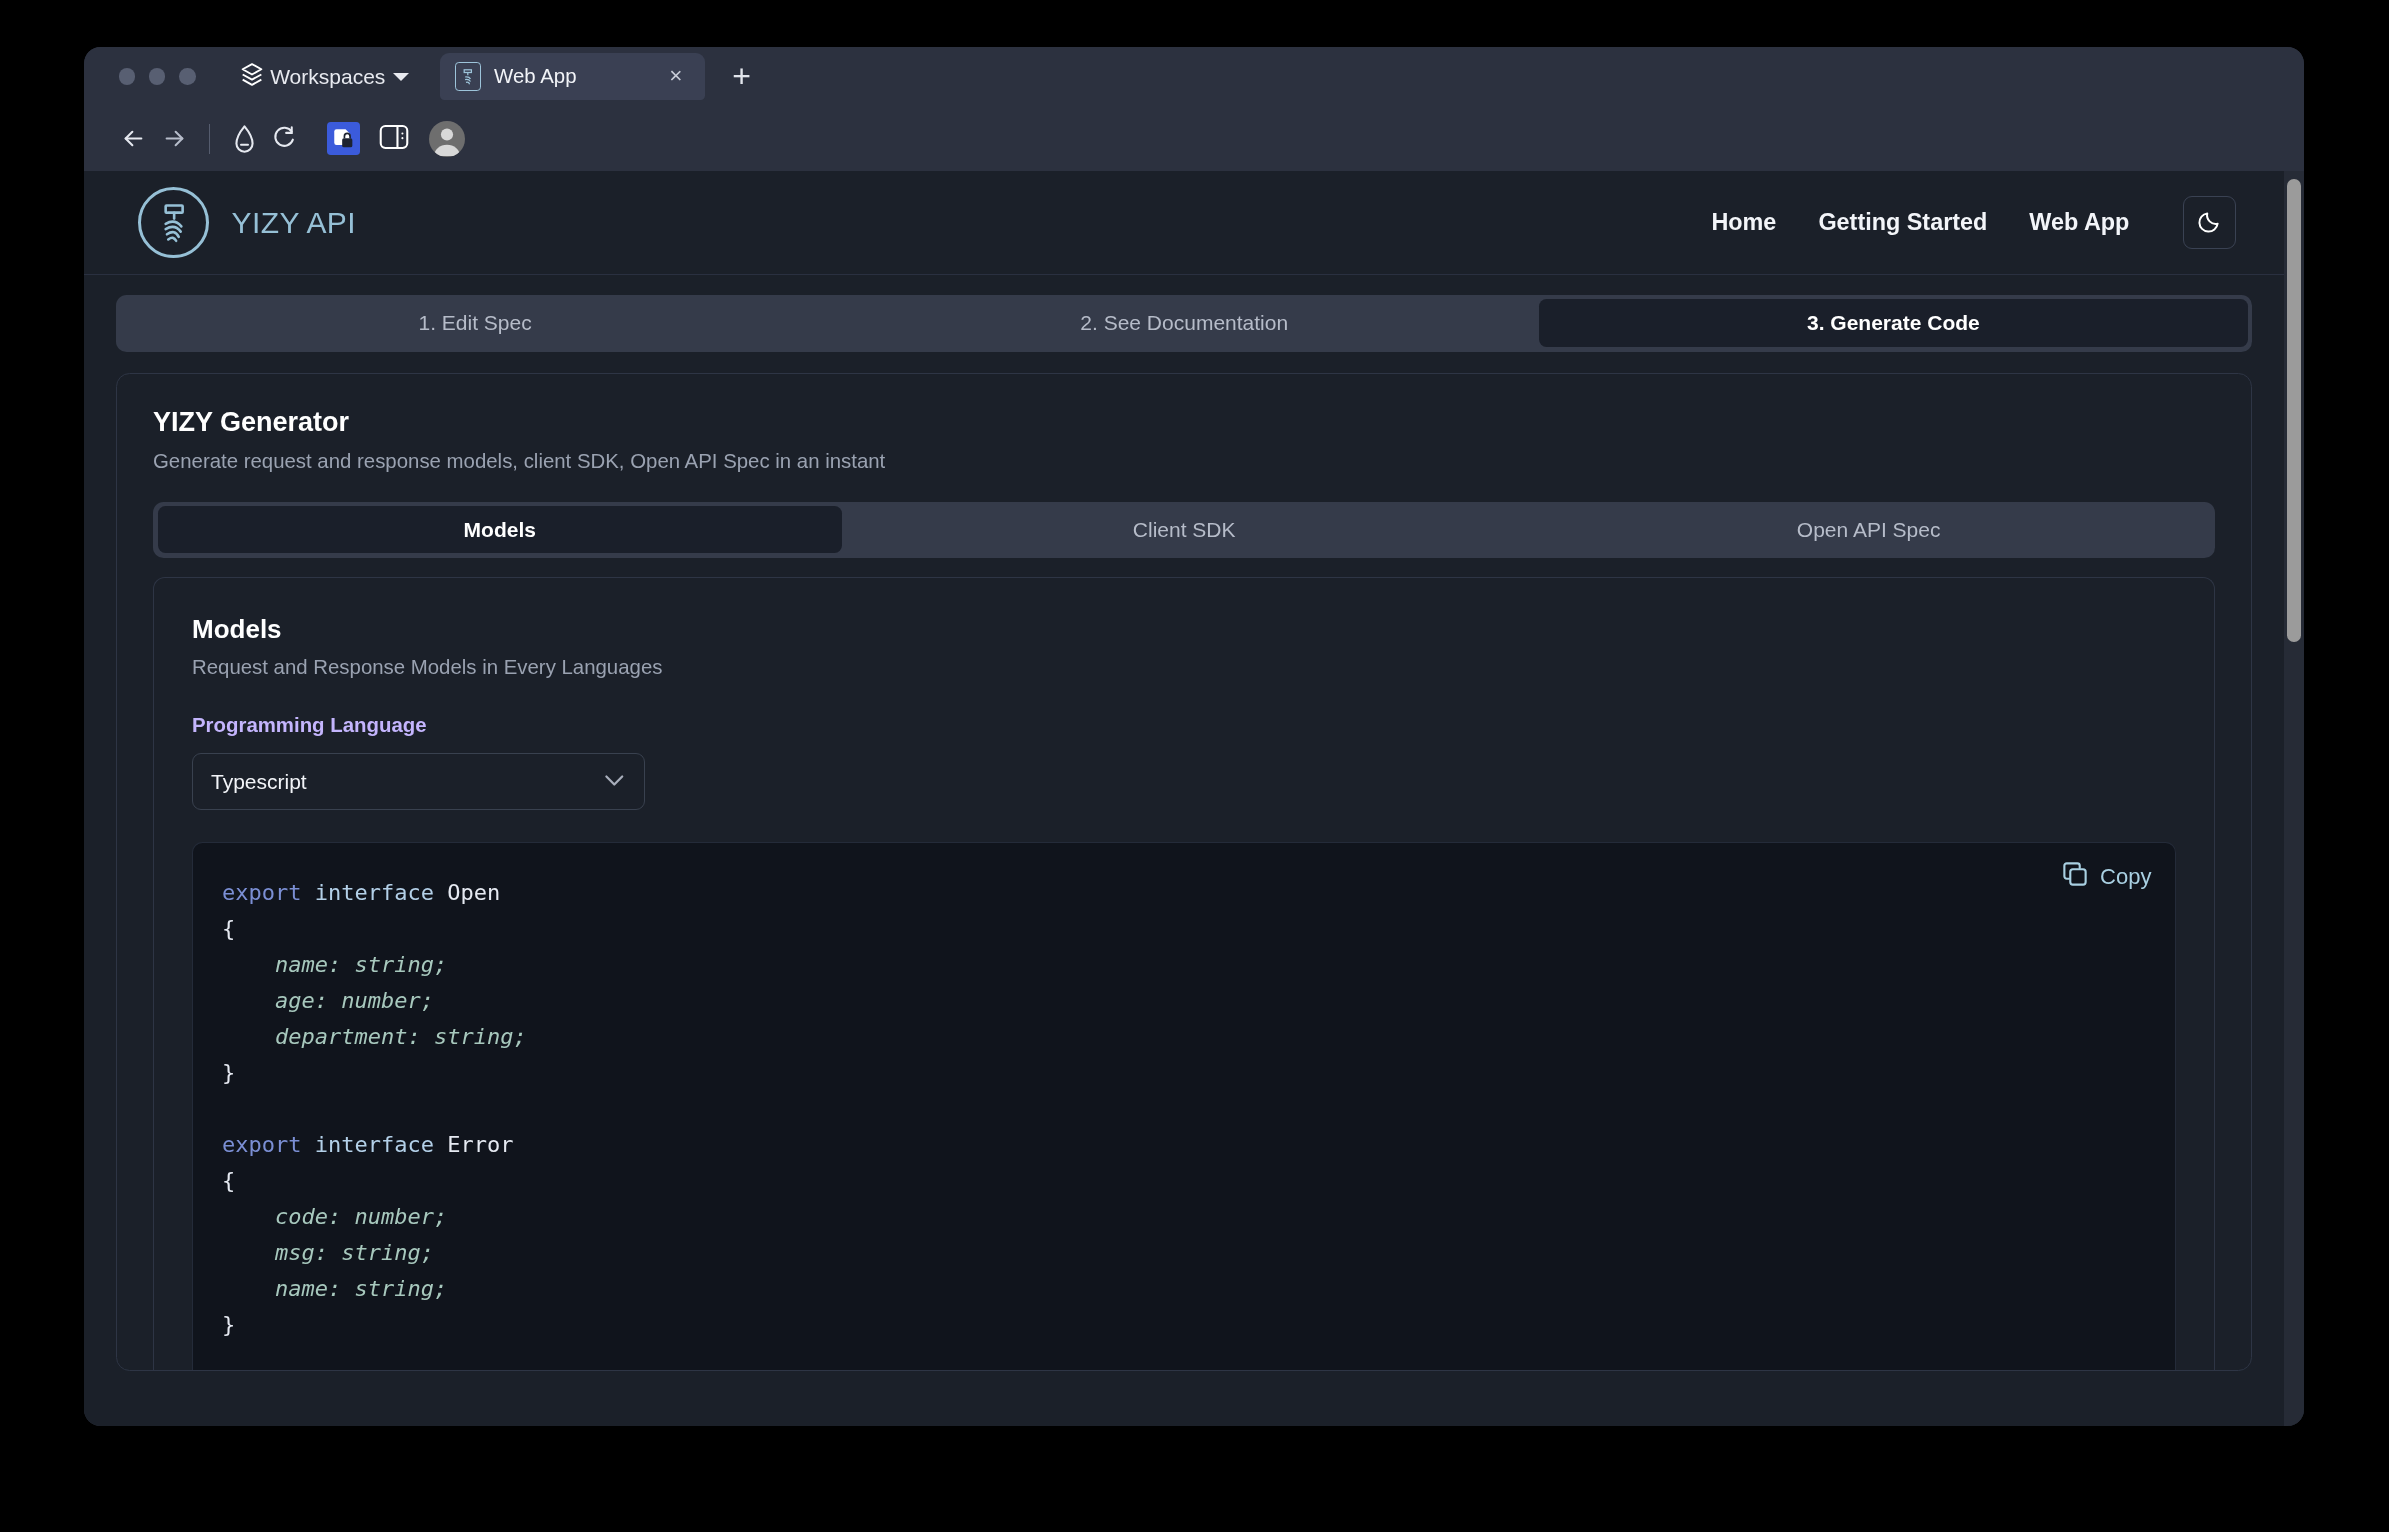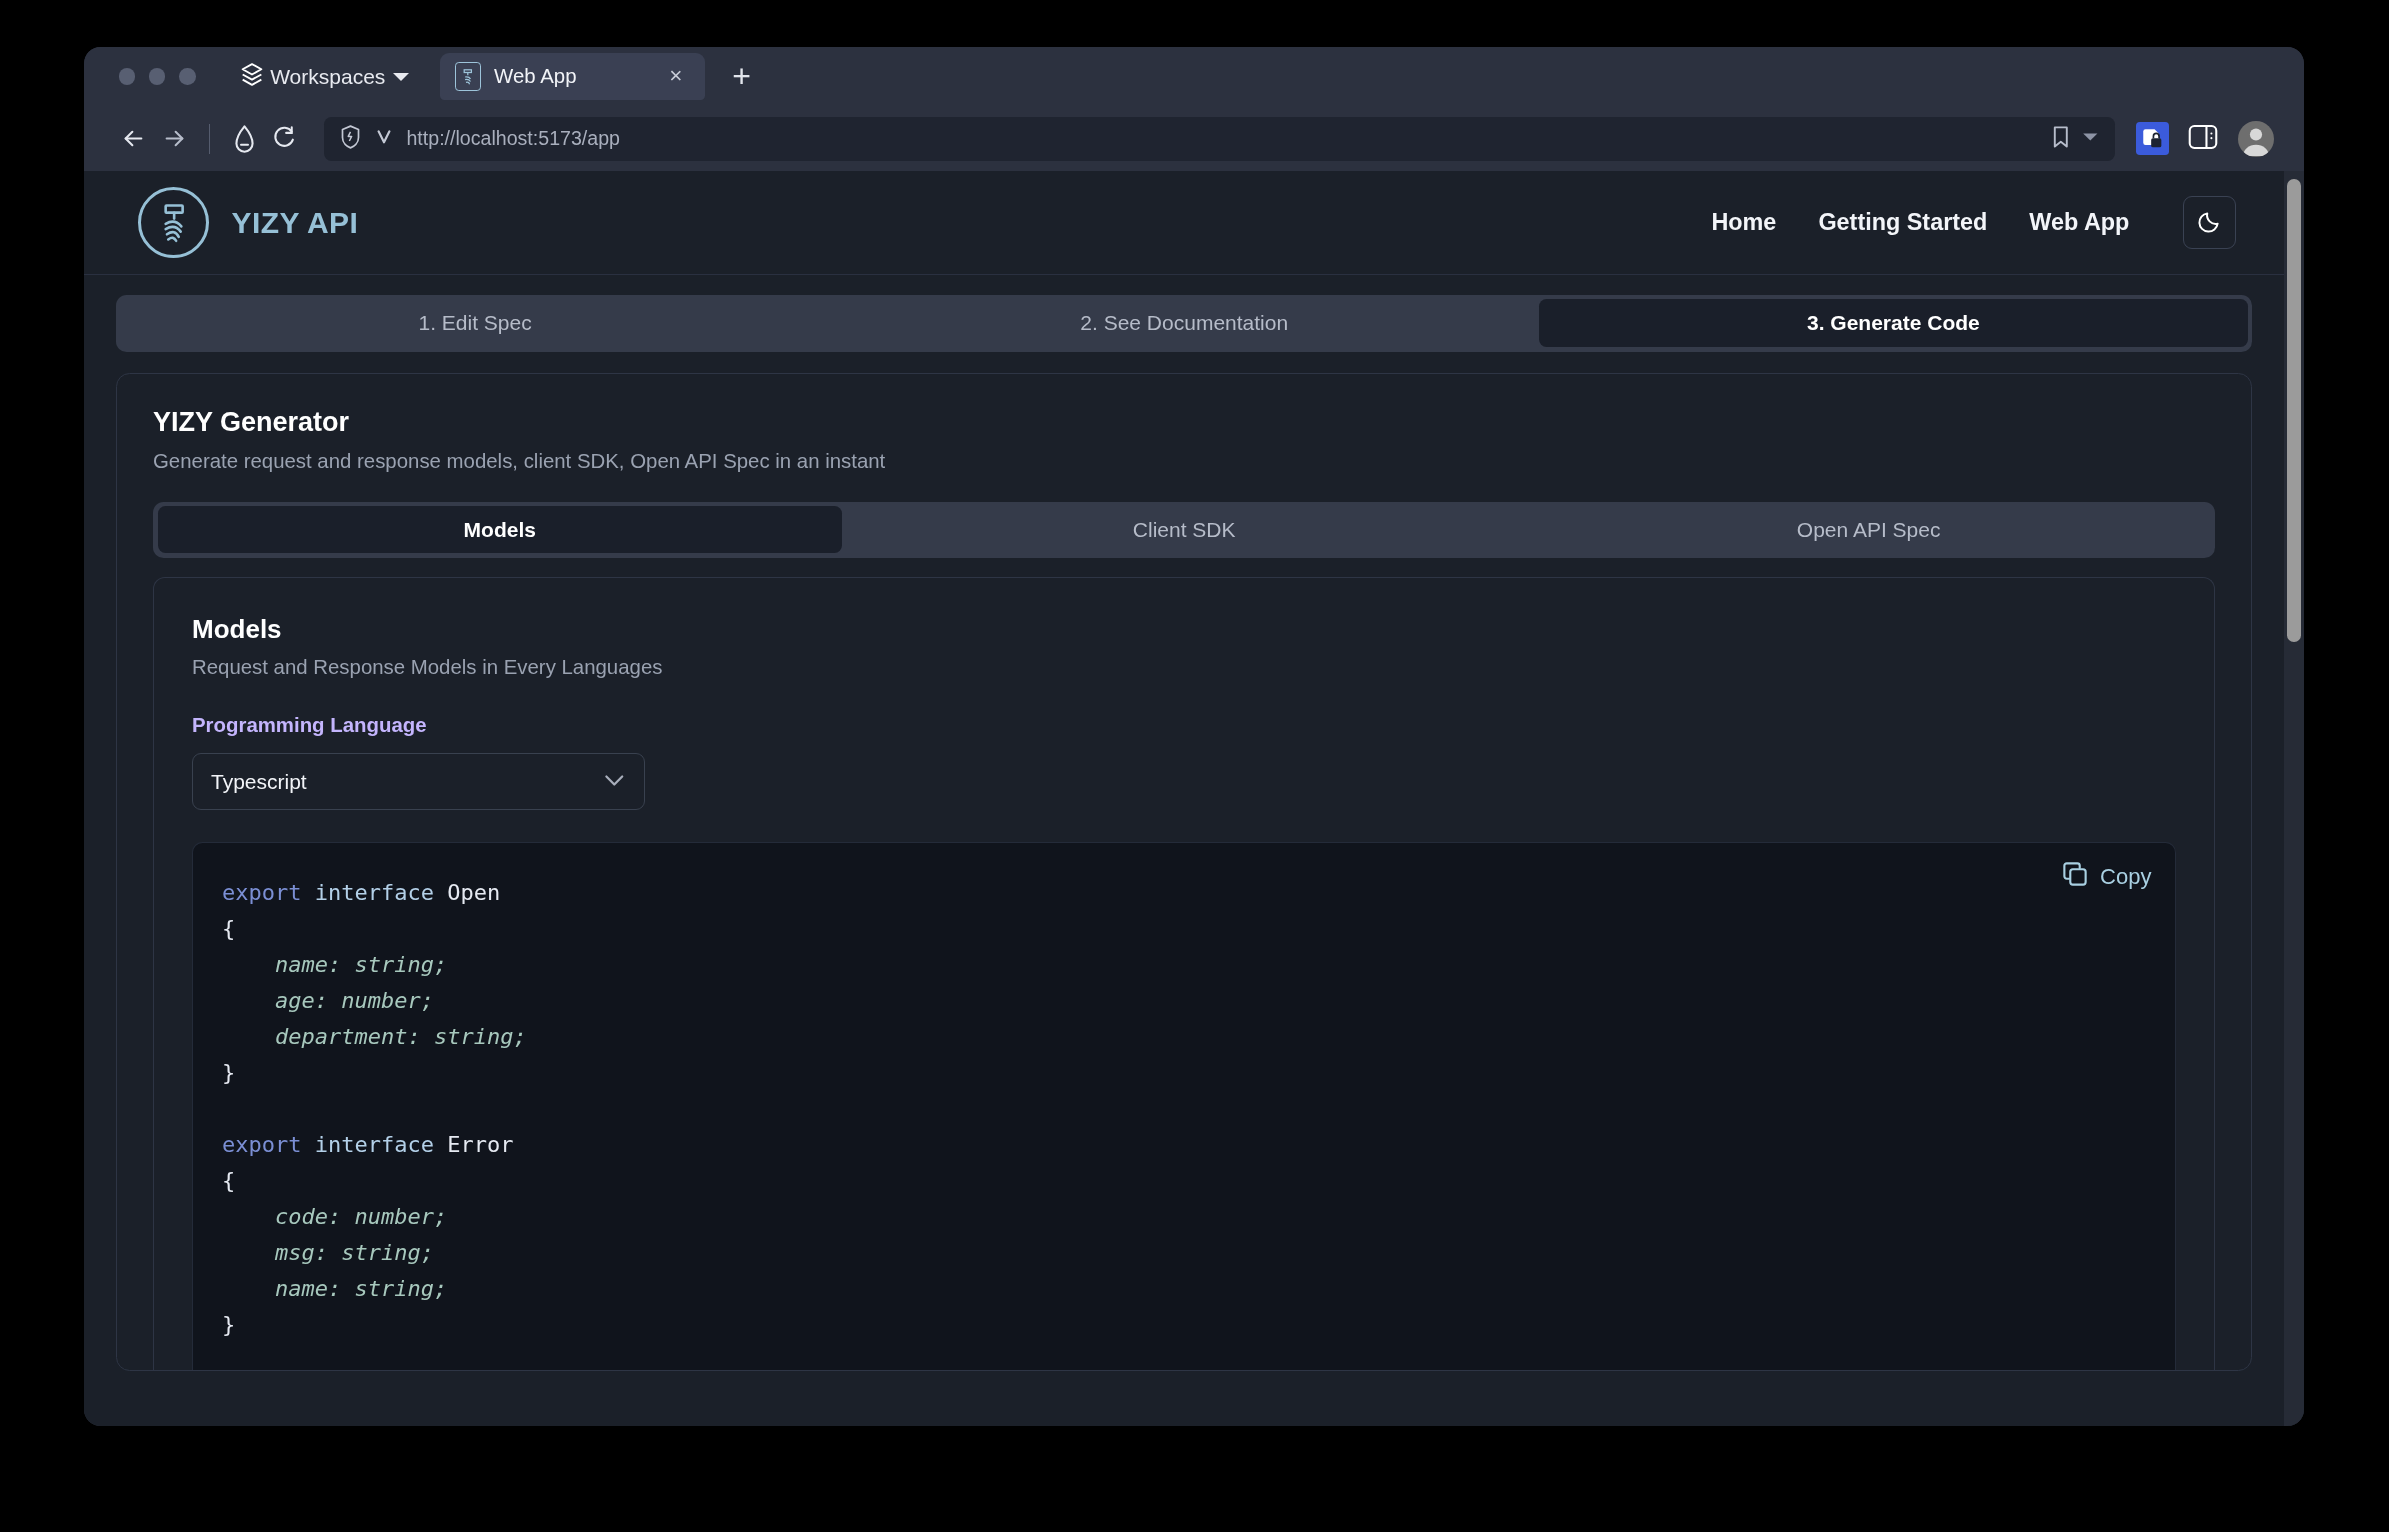--- a/index.html
+++ b/index.html
@@ -125,21 +125,21 @@
     height: 104px; display: flex; align-items: center;
     padding: 0 48px 0 54px; border-bottom: 1.5px solid #2a3040;
     background: #1b2029;
   }
   .brand { display: flex; align-items: center; gap: 22.6px; cursor: pointer; }
   .brand-mark {
     width: 71px; height: 71px; border-radius: 50%;
     border: 3px solid #96c0d6;
     display: flex; align-items: center; justify-content: center;
   }
-  .brand-text { color: #96c0d6; font-size: 30px; font-weight: bold; letter-spacing: 0.4px; }
+  .brand-text { color: #96c0d6; font-size: 30px; font-weight: normal; letter-spacing: 0.4px; }
 
   .site-nav { margin-left: auto; display: flex; align-items: center; gap: 42px; }
   .nav-link { color: #f3f5f9; font-size: 23.4px; font-weight: bold; cursor: pointer; }
   .theme-toggle {
     width: 53px; height: 53px; border: 1.5px solid #3a4253; border-radius: 9px;
     display: flex; align-items: center; justify-content: center;
     margin-left: 12px; cursor: pointer; background: transparent;
   }
 
   
@@ -295,46 +295,20 @@
         <path d="M8 18 h6"></path>
       </svg>
     </span>
     <span class="nav-ico">
       <svg width="26" height="27" viewBox="0 0 22 24" fill="none" stroke="#e6e9f0" stroke-width="1.8" stroke-linecap="round">
         <path d="M17 6 A8 8 0 1 0 18 13"></path>
         <path d="M17 2 v5 h-5"></path>
       </svg>
     </span>
 
-    <div class="url-field">
-      <span>
-        <svg width="21" height="24" viewBox="0 0 18 21" fill="none" stroke="#c3c8d4" stroke-width="1.5" stroke-linejoin="round">
-          <path d="M9 1 L16 4 v7 c0 5-4 8-7 9 -3-1-7-4-7-9 V4 Z"></path>
-          <path d="M9 6 l-2 4 h3 l-2 4" stroke-width="1.3"></path>
-        </svg>
-      </span>
-      <span>
-        <svg width="18" height="19.6" viewBox="0 0 16 18" fill="none" stroke="#c3c8d4" stroke-width="2" stroke-linecap="round" stroke-linejoin="round">
-          <path d="M3 4 L8 14 L13 4"></path>
-        </svg>
-      </span>
-      <span class="url-text">http://localhost:5173/app</span>
-      <span class="bm-group">
-        <span>
-          <svg width="19.6" height="24" viewBox="0 0 16 20" fill="none" stroke="#b7bdcb" stroke-width="1.6" stroke-linejoin="round">
-            <path d="M3 2 h10 v16 l-5-4 -5 4 Z"></path>
-          </svg>
-        </span>
-        <span>
-          <svg width="16.6" height="12" viewBox="0 0 14 10" fill="#8d94a5">
-              <path d="M1 2 L7 8 L13 2 Z"></path>
-            </svg>
-        </span>
-      </span>
-    </div>
 
     <div class="tb-right">
       <span class="ext-icon">
         <svg width="22.6" height="22.6" viewBox="0 0 20 20" fill="none">
           <path d="M4 2 h8 l4 4 v8 a2 2 0 0 1-2 2 H4 a2 2 0 0 1-2-2 V4 a2 2 0 0 1 2-2Z" fill="#ffffff"></path>
           <rect x="9" y="10" width="9" height="8" rx="1.5" fill="#1d2330"></rect>
           <path d="M11 10 V8.2 a2.5 2.5 0 0 1 5 0 V10" stroke="#1d2330" stroke-width="1.5" fill="none"></path>
         </svg>
       </span>
       <span>

